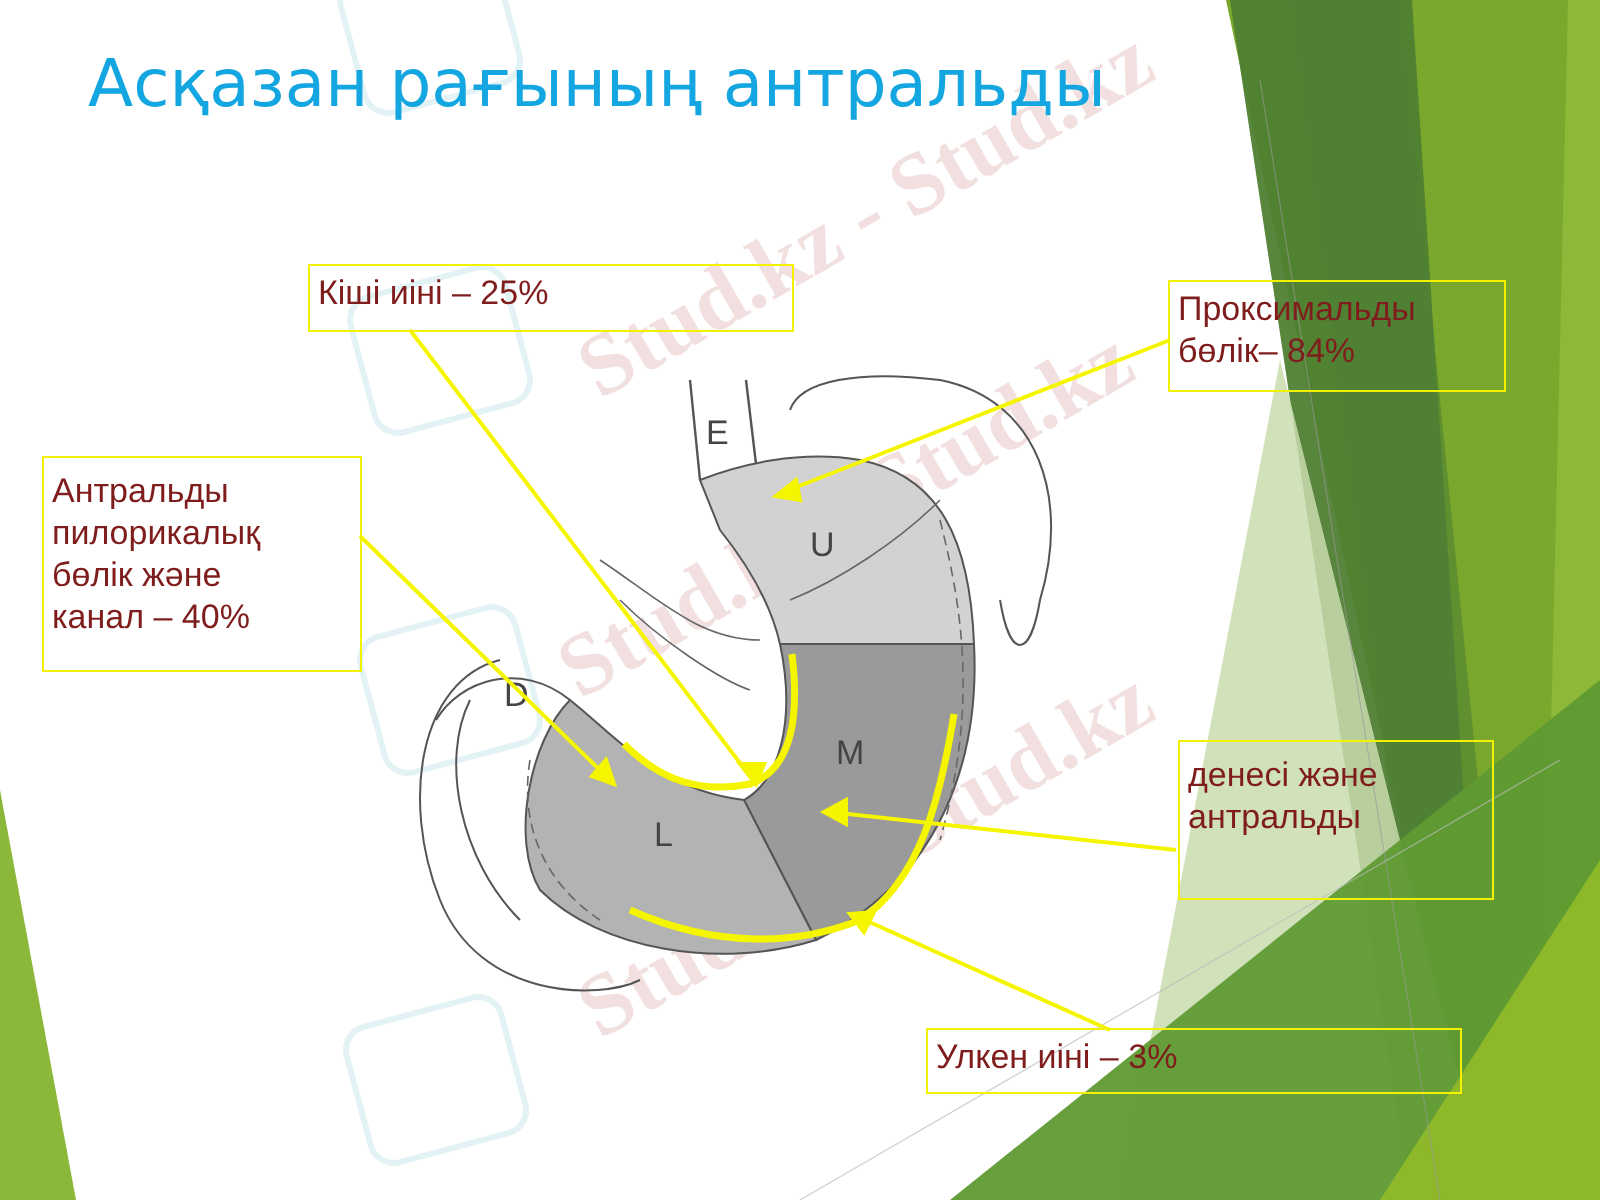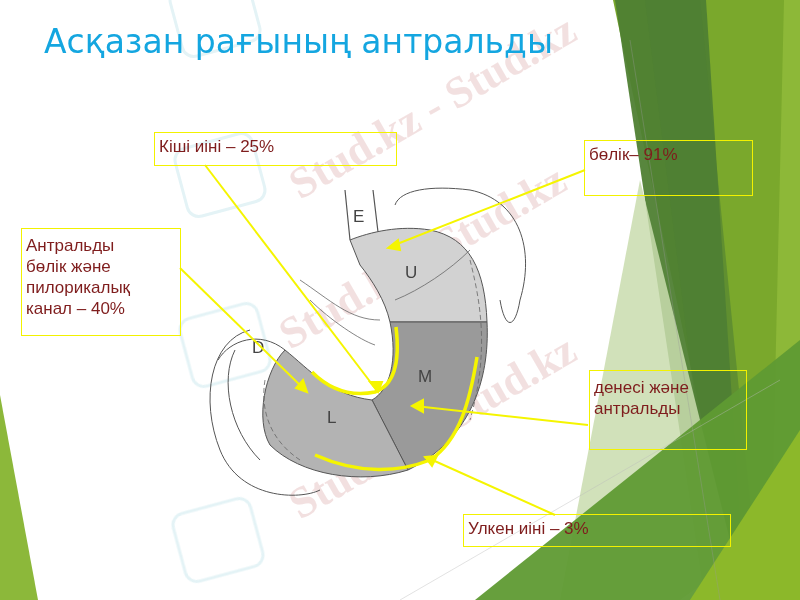--- a/index.html
+++ b/index.html
@@ -107,27 +107,28 @@
       <line x1="555" y1="515" x2="428" y2="458"></line>
       <polygon points="425,457 437,456 432,466"></polygon>
     </g>
   </svg>
 
   <div class="callout" style="left:154px; top:132px; width:243px; height:34px;">
     <span>Кіші иіні – 25%</span>
   </div>
 
   <div class="callout" style="left:584px; top:140px; width:169px; height:56px;">
-    <span>бөлік– 91%</span>
+    <span>Проксимальды</span>
+    <span>бөлік– 84%</span>
   </div>
 
   <div class="callout" style="left:21px; top:228px; width:160px; height:108px; padding-top:6px;">
     <span>Антральды</span>
+    <span>пилорикалық</span>
     <span>бөлік және</span>
-    <span>пилорикалық</span>
     <span>канал – 40%</span>
   </div>
 
   <div class="callout" style="left:589px; top:370px; width:158px; height:80px; padding-top:6px;">
     <span>денесі және</span>
     <span>антральды</span>
   </div>
 
   <div class="callout" style="left:463px; top:514px; width:268px; height:33px;">
     <span>Улкен иіні – 3%</span>

